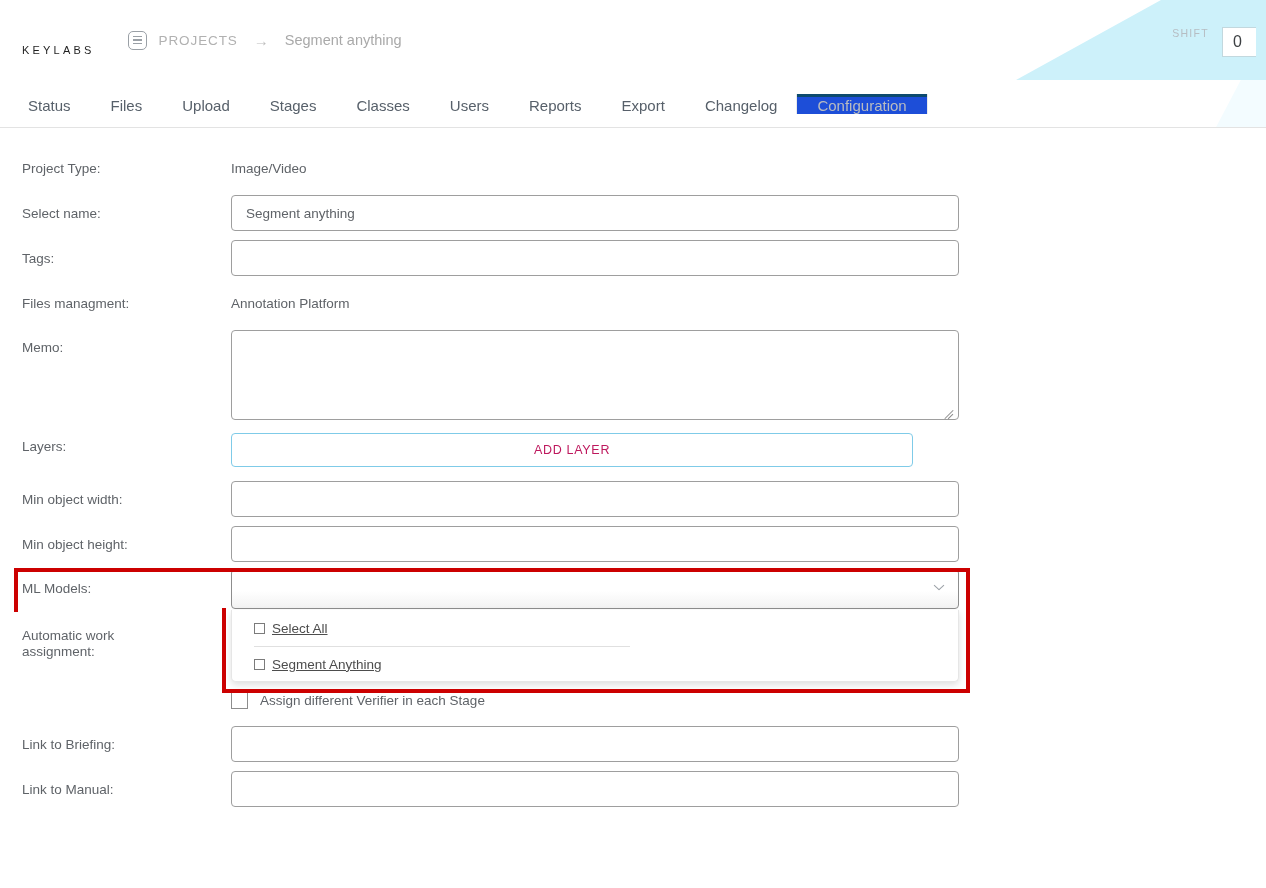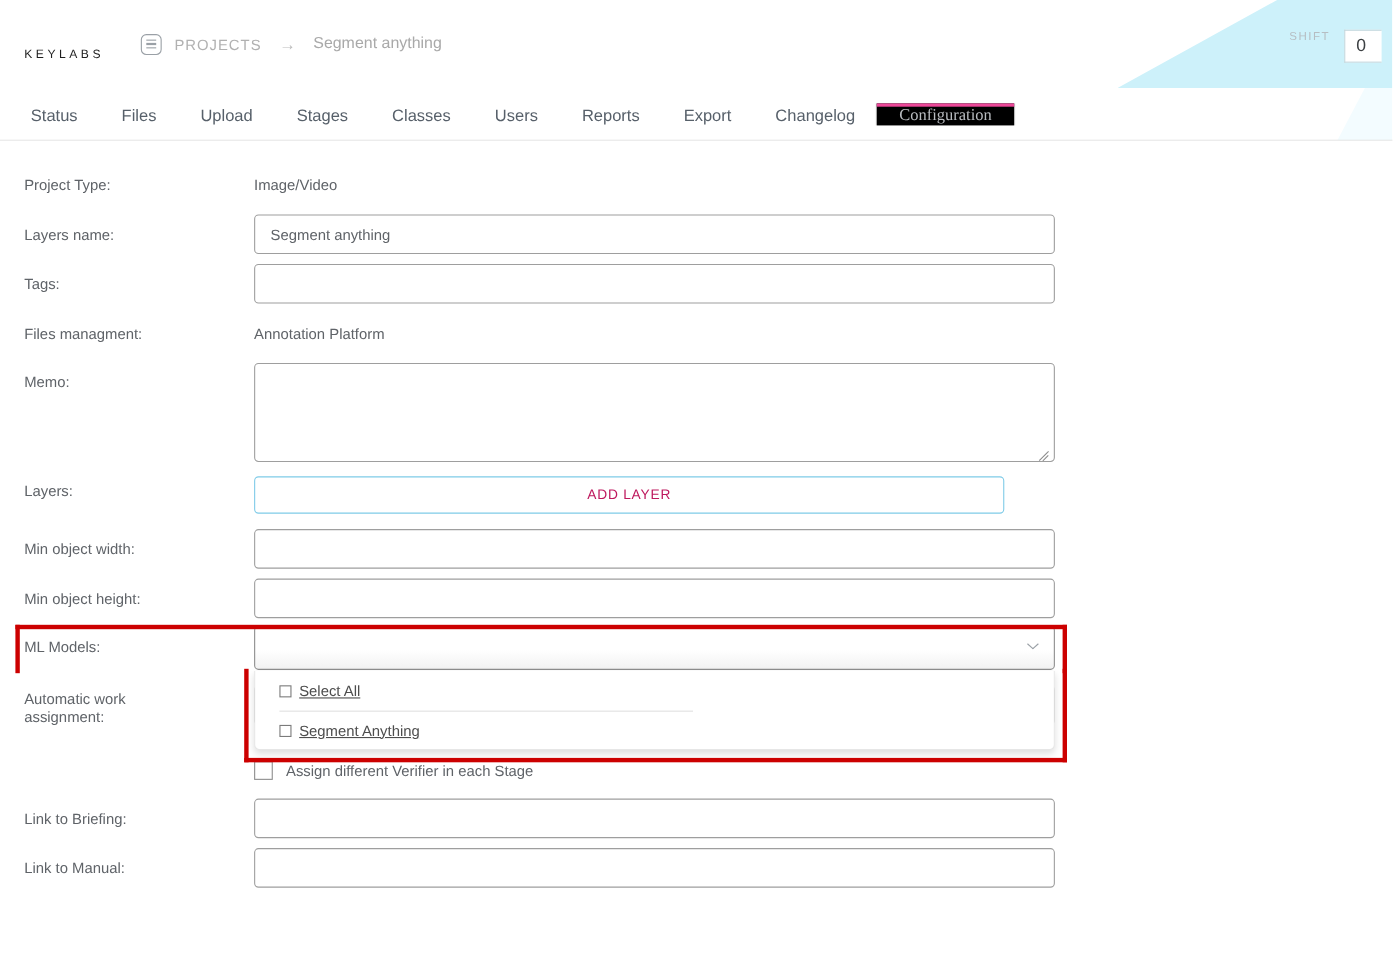--- a/index.html
+++ b/index.html
@@ -98,25 +98,24 @@
     color: #57606a;
     white-space: nowrap;
     border-top: 3px solid transparent;
     cursor: pointer;
     background: transparent;
     position: relative;
   }
   .tab:first-child { margin-left: 8px; }
   .tab.active {
     color: #b9bcc0;
-    border-top: 3px solid #ec4899;
-    background: #000000;
+    border-top: 3px solid #0c4a6e;
+    background: #1d4ed8;
     z-index: 3;
     box-shadow: -1px 0 0 #eaeaea, 1px 0 0 #eaeaea;
-    font-family: Liberation Serif, serif;
   }
 
   
   .form {
     position: absolute; top: 128px; left: 0; right: 0; bottom: 0;
     background: #fff;
   }
   .lbl {
     position: absolute; left: 22px;
     font-size: 13.5px;
@@ -311,21 +310,21 @@
     <div class="tab">Export</div>
     <div class="tab">Changelog</div>
     <div class="tab active">Configuration</div>
   </div>
 
   <div class="form">
 
     <div class="lbl" style="top:33px">Project Type:</div>
     <div class="static-val" style="top:33px">Image/Video</div>
 
-    <div class="lbl" style="top:78px">Layers name:</div>
+    <div class="lbl" style="top:78px">Select name:</div>
     <input class="txt" style="top: 67px;" value="Segment anything">
 
     <div class="lbl" style="top:123px">Tags:</div>
     <input class="txt" style="top: 112px;" value="">
 
     <div class="lbl" style="top:168px">Files managment:</div>
     <div class="static-val" style="top:168px">Annotation Platform</div>
 
     <div class="lbl" style="top:212px">Memo:</div>
     <textarea class="memo" style="top: 202px;" placeholder=""></textarea>

